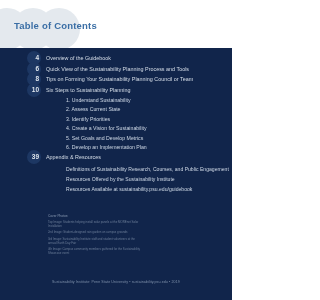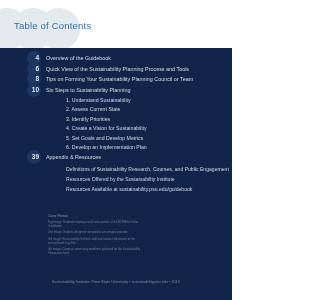--- a/index.html
+++ b/index.html
@@ -40,21 +40,21 @@
     background: #e4e9ee;
   }
   .hc.c1 { left: 0px; }
   .hc.c2 { left: 26px; }
   .hc.c3 { left: 52px; }
   .header-title {
     position: absolute;
     left: 14px;
     top: 20px;
     font-size: 9.5px;
-    font-weight: normal;
+    font-weight: bold;
     letter-spacing: 0.2px;
     color: #3a6ea5;
     z-index: 3;
     white-space: nowrap;
   }
 
   
   .page {
     position: absolute;
     left: 0;

